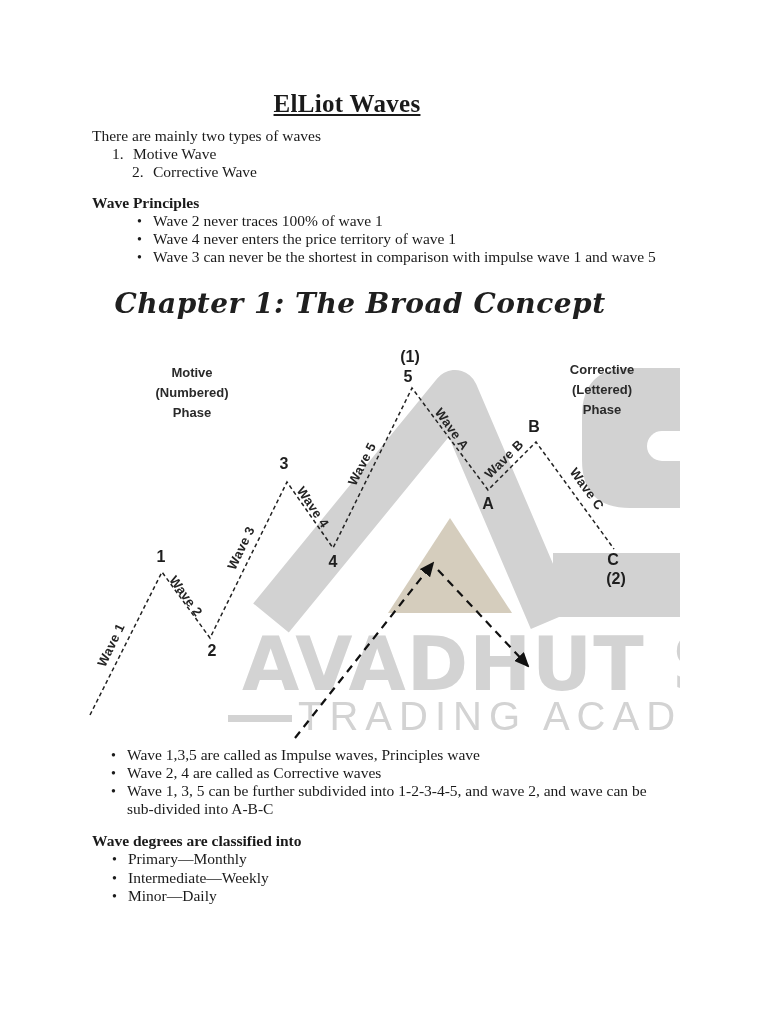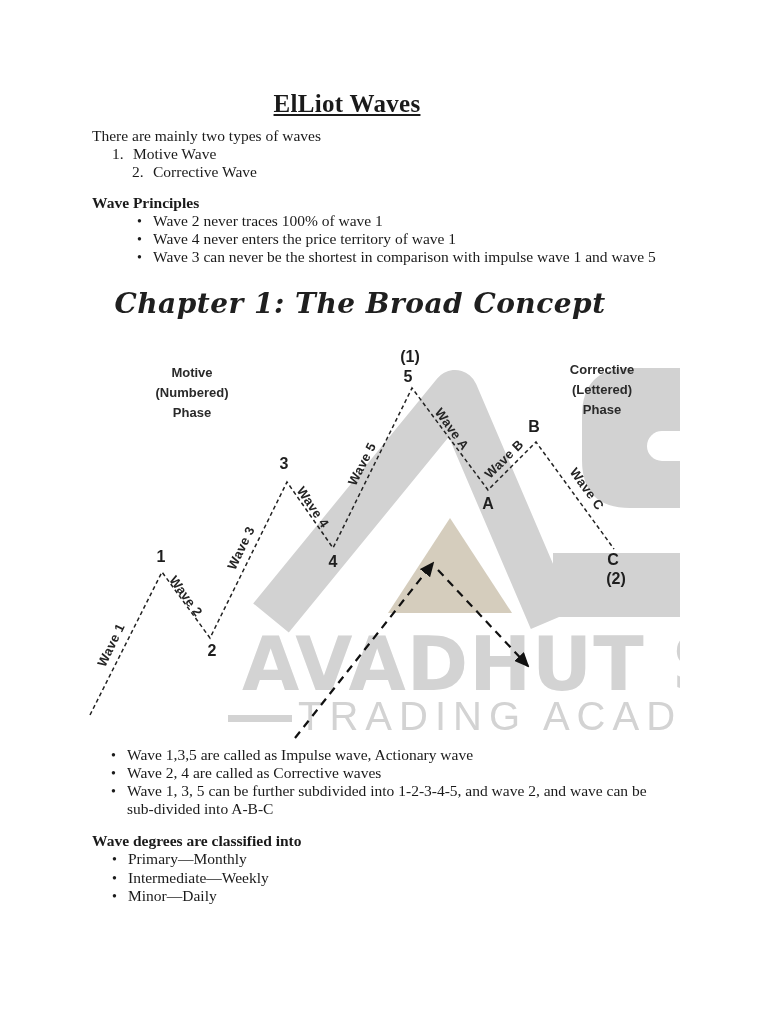--- a/index.html
+++ b/index.html
@@ -126,21 +126,21 @@
     <div class="wave-label" style="left:101px; top:266px; --r:54deg;">Wave 2</div>
     <div class="wave-label" style="left:156px; top:218px; --r:-64deg;">Wave 3</div>
     <div class="wave-label" style="left:228px; top:177px; --r:56deg;">Wave 4</div>
     <div class="wave-label" style="left:277px; top:134px; --r:-63deg;">Wave 5</div>
     <div class="wave-label" style="left:367px; top:99px;  --r:54deg;">Wave A</div>
     <div class="wave-label" style="left:419px; top:129px; --r:-45deg;">Wave B</div>
     <div class="wave-label" style="left:502px; top:159px; --r:54deg;">Wave C</div>
   </div>
 
   <div class="abs body-text bullet-item" style="left:111px; top:746px;">
-    <span class="dot">•</span><span>Wave 1,3,5 are called as Impulse wave, Actionary wave</span>
+    <span class="dot">•</span><span>Wave 1,3,5 are called as Impulse waves, Principles wave</span>
   </div>
   <div class="abs body-text bullet-item" style="left:111px; top:764px;">
     <span class="dot">•</span><span>Wave 2, 4 are called as Corrective waves</span>
   </div>
   <div class="abs body-text bullet-item" style="left:111px; top:782px;">
     <span class="dot">•</span><span>Wave 1, 3, 5 can be further subdivided into 1-2-3-4-5, and wave 2, and wave can be</span>
   </div>
   <div class="abs body-text" style="left:127px; top:800px;">sub-divided into A-B-C</div>
 
   <div class="abs body-text bold" style="left:92px; top:832px;">Wave degrees are classified into</div>

